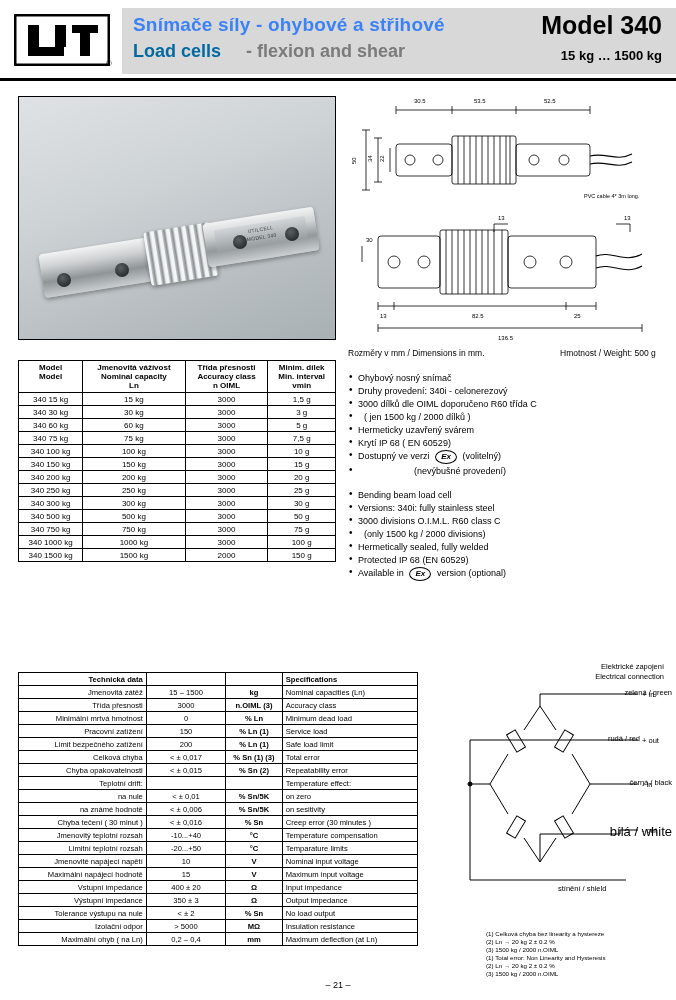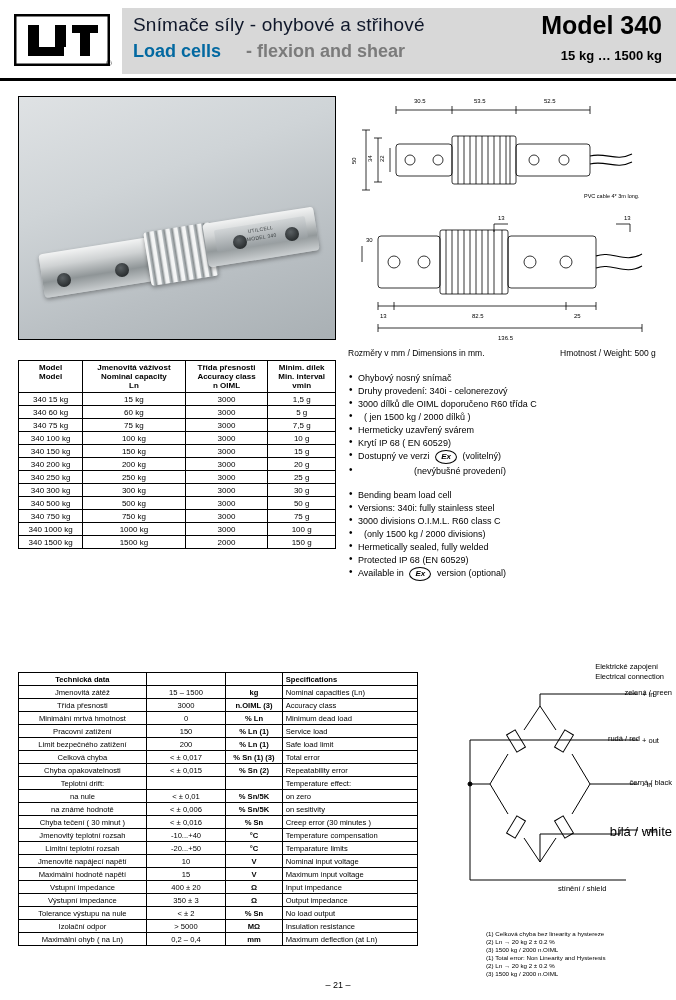--- a/index.html
+++ b/index.html
@@ -16,21 +16,21 @@
 
   
   .header { position:absolute; left:0; top:0; width:676px; height:82px; }
   .hdr-bg { position:absolute; left:0; top:8px; width:676px; height:66px; background:#d8d8d8; }
   .hdr-white-left { position:absolute; left:0; top:8px; width:122px; height:66px; background:#ffffff; }
   .logo-box { position:absolute; left:14px; top:14px; width:96px; height:52px; }
   .logo-svg { display:block; }
   .logo-reg { position:absolute; right:-2px; bottom:-2px; font-size:8px; }
   .hdr-title1 {
     position:absolute; left:133px; top:14px;
-    font-size:19px; font-weight:normal; color:#0f172a; letter-spacing:0.2px;
+    font-size:19px; font-weight:bold; color:#3b82f6; letter-spacing:0.2px;
   }
   .hdr-title2 {
     position:absolute; left:133px; top:41px;
     font-size:18px; font-weight:bold; color:#0369a1;
   }
   .hdr-title2b {
     position:absolute; left:246px; top:41px;
     font-size:18px; font-weight:bold; color:#7b7b7b;
   }
   .hdr-model {
@@ -125,30 +125,30 @@
   }
 
   
   table.spec {
     position:absolute; left:18px; top:672px; width:400px;
     border-collapse:collapse; font-size:7.6px;
   }
   table.spec td, table.spec th {
     border:1px solid #000; padding:1px 3px; height:13px; vertical-align:middle;
   }
-  table.spec .c1 { width:132px; text-align:center; }
+  table.spec .c1 { width:132px; text-align:right; }
   table.spec .c2 { width:82px; text-align:center; }
   table.spec .c3 { width:58px; text-align:center;font-weight:bold; }
   table.spec .c4 { width:140px; text-align:left; }
   table.spec tr.head td { font-weight:bold; }
 
   
   .wiring { position:absolute; left:430px; top:662px; width:240px; height:260px; }
   .wiring-title {
-    position:absolute; right:6px; top:0px; text-align:left;
+    position:absolute; right:6px; top:0px; text-align:right;
     font-size:7.5px; line-height:10px;
   }
   .notes {
     position:absolute; left:486px; top:930px; width:190px;
     font-size:6.2px; line-height:8px;
   }
   .pagenum {
     position:absolute; left:0; top:980px; width:676px; text-align:center;
     font-size:9px;
   }
@@ -322,20 +322,26 @@
           <div>vmin</div>
         </th>
       </tr>
     </thead>
     <tbody id="cap-body">
         <tr>
           <td class="model">340    15 kg</td>
           <td>15 kg</td>
           <td>3000</td>
           <td>1,5 g</td>
+        </tr>
+        <tr>
+          <td class="model">340    30 kg</td>
+          <td>30 kg</td>
+          <td>3000</td>
+          <td>3 g</td>
         </tr>
         <tr>
           <td class="model">340    60 kg</td>
           <td>60 kg</td>
           <td>3000</td>
           <td>5 g</td>
         </tr>
         <tr>
           <td class="model">340    75 kg</td>
           <td>75 kg</td>
@@ -520,21 +526,21 @@
           <td class="c3">°C</td>
           <td class="c4">Temparature limits</td>
         </tr>
         <tr>
           <td class="c1">Jmenovité napájecí napětí</td>
           <td class="c2">10</td>
           <td class="c3">V</td>
           <td class="c4">Nominal input voltage</td>
         </tr>
         <tr>
-          <td class="c1">Maximální hodnotě napětí</td>
+          <td class="c1">Maximální napájecí hodnotě</td>
           <td class="c2">15</td>
           <td class="c3">V</td>
           <td class="c4">Maximum input voltage</td>
         </tr>
         <tr>
           <td class="c1">Vstupní impedance</td>
           <td class="c2">400 ± 20</td>
           <td class="c3">Ω</td>
           <td class="c4">Input impedance</td>
         </tr>

